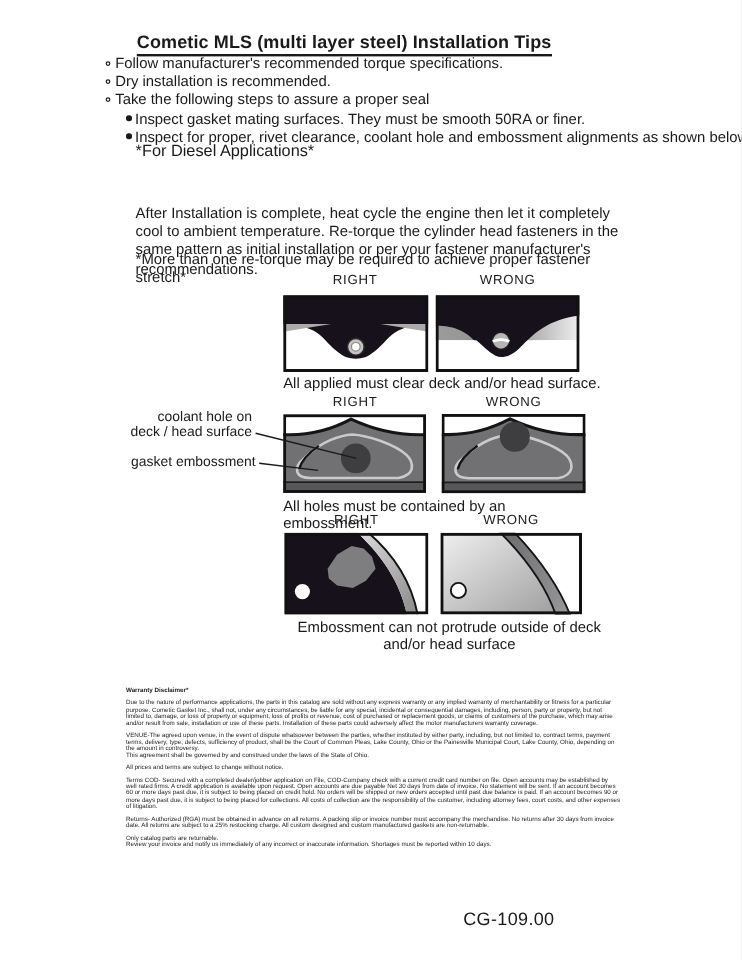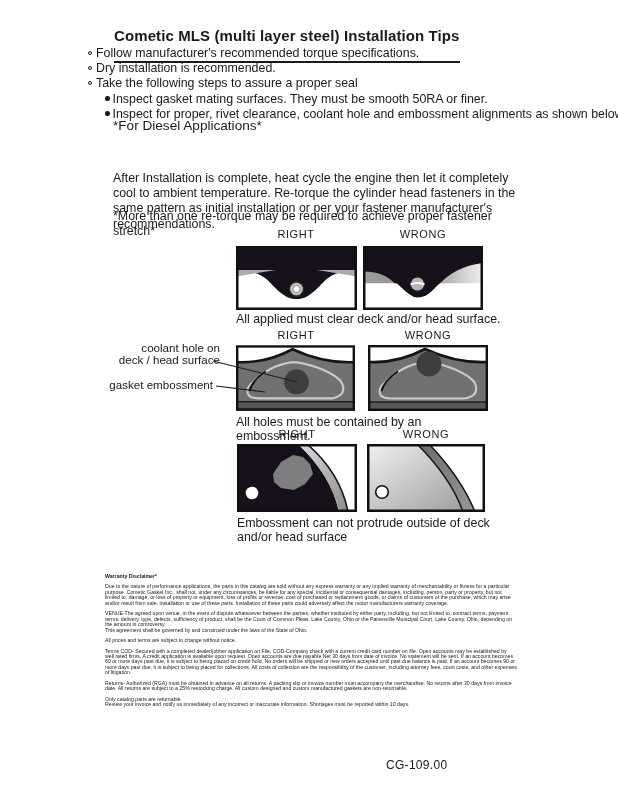--- a/index.html
+++ b/index.html
@@ -5,21 +5,21 @@
   * { margin:0; padding:0; box-sizing:border-box; }
   html,body { background:#e9e9e9; }
   .page {
     position:relative; width:618px; height:800px; margin:0 auto;
     background:#ffffff; color:#1a1a1a; overflow:hidden;
     font-family:"Liberation Sans","DejaVu Sans",sans-serif;
   }
   .abs { position:absolute; }
   .title {
     font-size:15px; font-weight:bold; display:inline-block;
-    border-bottom:2px solid #1a1a1a; padding-bottom:17px; letter-spacing:0.1px;
+    border-bottom:2px solid #1a1a1a; padding-bottom:1px; letter-spacing:0.1px;
   }
   .tips { font-size:12.4px; line-height:15.2px; }
   .b-line { white-space:nowrap; }
   .b-line .ob {
     display:inline-block; width:4px; height:4px; border:1px solid #1a1a1a;
     border-radius:50%; margin-right:4px; vertical-align:2px;
   }
   .b-line .fb {
     display:inline-block; width:4.5px; height:4.5px; background:#1a1a1a;
     border-radius:50%; margin-right:3px; vertical-align:2px;
@@ -29,21 +29,21 @@
   .body-p { font-size:12.4px; line-height:15.2px; width:416px; }
   .rw-label { font-size:11px; letter-spacing:0.6px; transform:translateX(-50%); white-space:nowrap; }
   .caption { font-size:12.4px; line-height:13.5px; }
   .caption.centered { text-align:left; }
   .diagram-box svg { display:block; }
   .side-label { font-size:11.6px; line-height:12.2px; text-align:right; width:113px; }
   .legal { width:412px; font-size:5.2px; line-height:5.45px; color:#222; }
   .legal .legal-h { font-weight:bold; margin-bottom:5px; }
   .legal p { margin:0 0 5px 0; }
   .legal p.nogap { margin-bottom:0; }
-  .pagenum { font-size:12px; letter-spacing:0.3px;text-align:center; }
+  .pagenum { font-size:15px; letter-spacing:0.3px;text-align:center; }
 </style>
 </head>
 <body>
 
 <div class="page">
 
   <div class="abs" style="left:114px; top:27px;">
     <span class="title">Cometic MLS (multi layer steel) Installation Tips</span>
   </div>
 
@@ -91,21 +91,21 @@
       <path d="M47.5,38.4 Q54.5,35.6 61.5,38.4" fill="none" stroke="#ffffff" stroke-width="2.2"></path>
       <rect x="1.25" y="1.25" width="117.5" height="61.5" fill="none" stroke="#111111" stroke-width="2.5"></rect>
     </svg>
   </div>
 
   <div class="abs caption" style="left:236px; top:313px;">All applied must clear deck and/or head surface.</div>
 
   <div class="abs rw-label" style="left:296px; top:329px;">RIGHT</div>
   <div class="abs rw-label" style="left:428px; top:329px;">WRONG</div>
 
-  <div class="abs side-label" style="left:107px; top:342px;">
+  <div class="abs side-label" style="left:97px; top:342px;">
     <div>coolant hole on</div>
     <div>deck / head surface</div>
   </div>
   <div class="abs side-label" style="left:100px; top:379px;">
     <div>gasket embossment</div>
   </div>
 
   <div class="abs diagram-box" style="left:236px; top:345px;">
     <svg width="119" height="66" viewBox="0 0 120 66">
       <rect width="120" height="66" fill="#ffffff"></rect>
@@ -175,21 +175,21 @@
         </linearGradient>
       </defs>
       <rect width="118" height="68" fill="#ffffff"></rect>
       <path d="M0,0 H50 C72,22 88,45 96,68 H0 Z" fill="url(#g3wa)"></path>
       <path d="M50,0 C72,22 88,45 96,68 L108,68 C98,43 81,20 62,0 Z" fill="url(#g3wb)" stroke="#141414" stroke-width="1.5"></path>
       <circle cx="15" cy="48" r="6.3" fill="#ffffff" stroke="#141414" stroke-width="1.6"></circle>
       <rect x="1.25" y="1.25" width="115.5" height="65.5" fill="none" stroke="#111111" stroke-width="2.5"></rect>
     </svg>
   </div>
 
-  <div class="abs caption" style="left:237px; top:517px;">
+  <div class="abs caption" style="left:248px; top:517px;text-align:center;">
     <div>Embossment can not protrude outside of deck</div>
     <div>and/or head surface</div>
   </div>
 
   <div class="abs legal" style="left:105px; top:574px;">
     <div class="legal-h">Warranty Disclaimer*</div>
     <p>Due to the nature of performance applications, the parts in this catalog are sold without any express warranty or any implied warranty of merchantability or fitness for a particular purpose.  Cometic Gasket Inc., shall not, under any circumstances, be liable for any special, incidental or consequential damages, including, person, party or property, but not limited to, damage, or loss of property or equipment, loss of profits or revenue, cost of purchased or replacement goods, or claims of customers of the purchase, which may arise and/or result from sale, installation or use of these parts.  Installation of these parts could adversely affect the motor manufacturers warranty coverage.</p>
     <p class="nogap">VENUE-The agreed upon venue, in the event of dispute whatsoever between the parties, whether instituted by either party, including, but not limited to, contract terms, payment terms, delivery, type, defects, sufficiency of product, shall be the Court of Common Pleas, Lake County, Ohio or the Painesville Municipal Court, Lake County, Ohio, depending on the amount in controversy.</p>
     <p>This agreement shall be governed by and construed under the laws of the State of Ohio.</p>
     <p>All prices and terms are subject to change without notice.</p>

